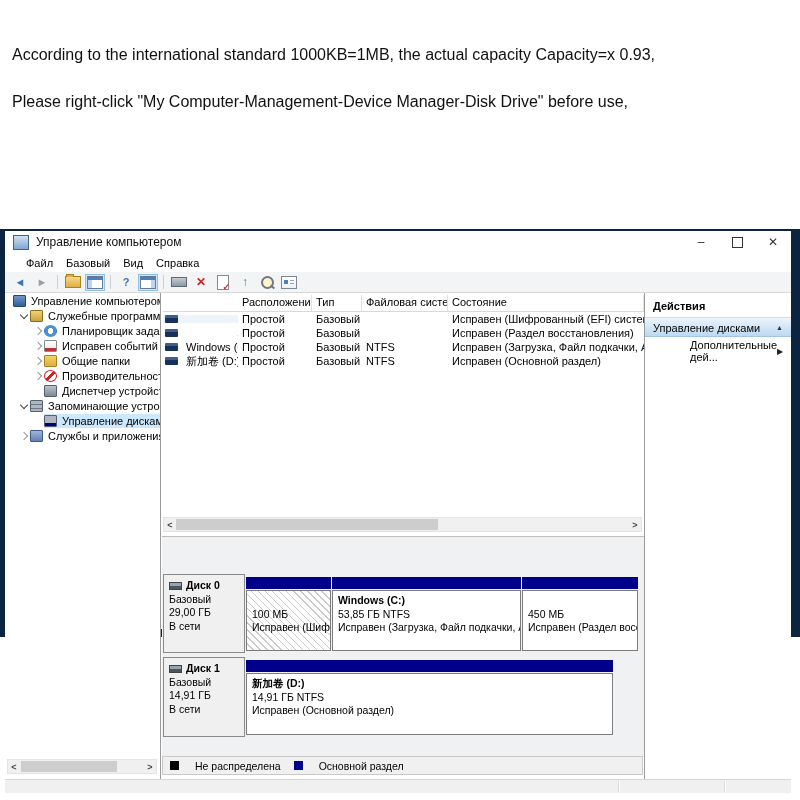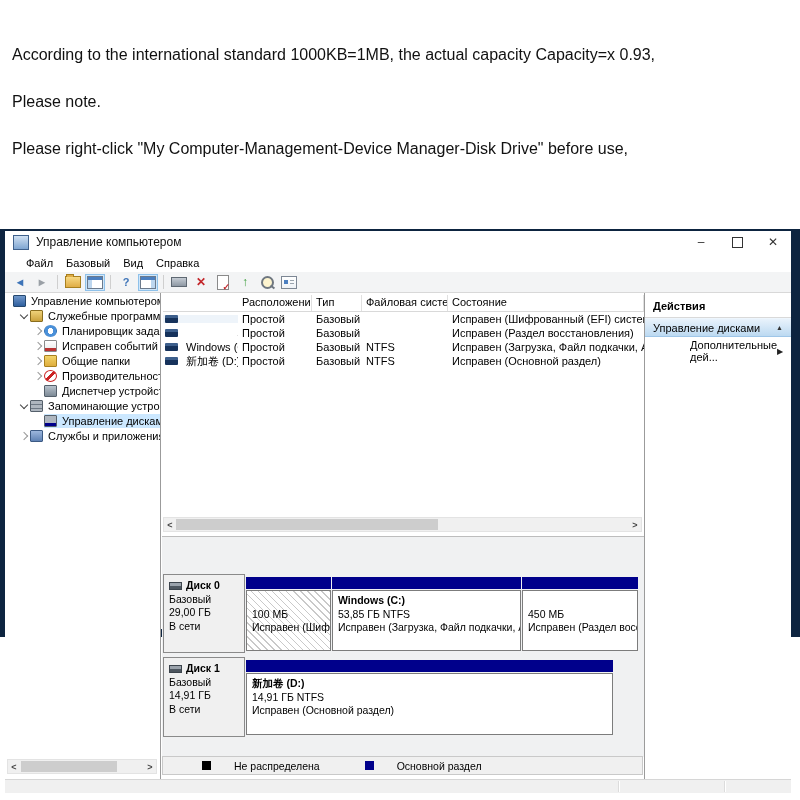--- a/index.html
+++ b/index.html
@@ -88,36 +88,35 @@
   .dlabel{position:absolute;left:0;top:0;bottom:0;width:82px;background:#f0f0f0;border:1px solid #8a8a8a;box-sizing:border-box;padding:4px 0 0 5px;line-height:13.5px;font-size:10.5px;}
   .dlabel .dl1{font-weight:bold;display:flex;align-items:center;gap:4px;}
   .disk-ico{width:13px;height:8px;background:linear-gradient(#9aa2ab 45%,#4d565f 45%);border:1px solid #3c444c;box-sizing:border-box;}
   .part{position:absolute;top:3px;bottom:2px;display:flex;flex-direction:column;}
   .pbar{height:12px;background:#00008b;flex:none;}
   .pbody{flex:1;border:1px solid #7c7c7c;margin-top:1px;background:#fff;padding:3px 0 0 5px;font-size:10.5px;line-height:13.5px;overflow:hidden;white-space:nowrap;}
   .part.hatched .pbody{background:repeating-linear-gradient(45deg,#fff 0 4px,#c9c9c9 4px 5px);}
   .pline-t{font-weight:bold;height:13.5px;}
   
   .legend{position:absolute;left:0;top:463px;width:481px;height:19px;background:#f0f0f0;border:1px solid #c9c9c9;box-sizing:border-box;display:flex;align-items:center;padding-left:7px;gap:13px;font-size:10.5px;}
-  .leg-item{display:flex;align-items:center;gap:23px;margin-left:32px;}
+  .leg-item{display:flex;align-items:center;gap:16px;}
   .leg-sq{width:9px;height:9px;flex:none;}
   
   .act-h{margin:7px 0 0 8px;font-weight:bold;font-size:11px;}
   .act-div{margin-top:5px;border-top:1px solid #d9d9d9;}
   .act-group{height:17px;background:linear-gradient(#e9f3fc,#bcd9f1);border-top:1px solid #eef6fd;border-bottom:1px solid #9fc6e8;display:flex;align-items:center;padding:0 8px;font-size:11px;}
   .act-caret{margin-left:auto;font-size:7px;color:#333;}
   .act-more{height:16px;margin-top:6px;display:flex;align-items:center;padding:0 8px 0 45px;font-size:11px;}
   .act-arr{margin-left:auto;font-size:8px;color:#222;}
 </style>
 </head>
 <body>
 
 <div class="note">
   <p>According to the international standard 1000KB=1MB, the actual capacity Capacity=x 0.93,</p>
-  <p>Please note.</p>
   <p>Please right-click "My Computer-Management-Device Manager-Disk Drive" before use,</p>
 </div>
 
 <div class="win">
  <div class="app">
 
   <div class="titlebar">
     <span class="win-ico"></span>
     <span class="title-text">Управление компьютером</span>
     <span class="ctrls">

